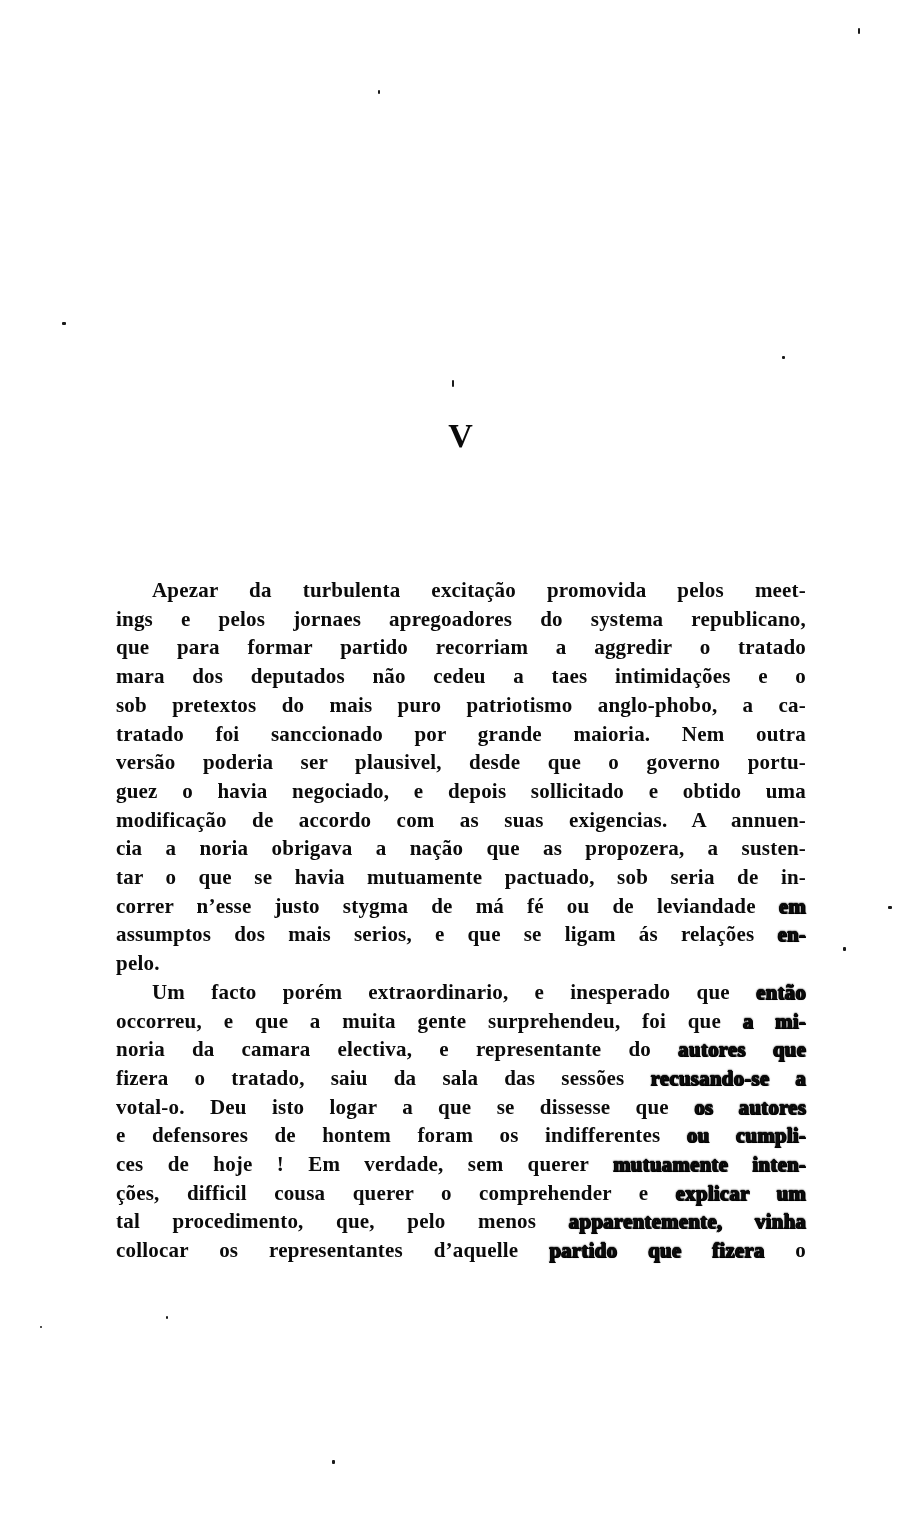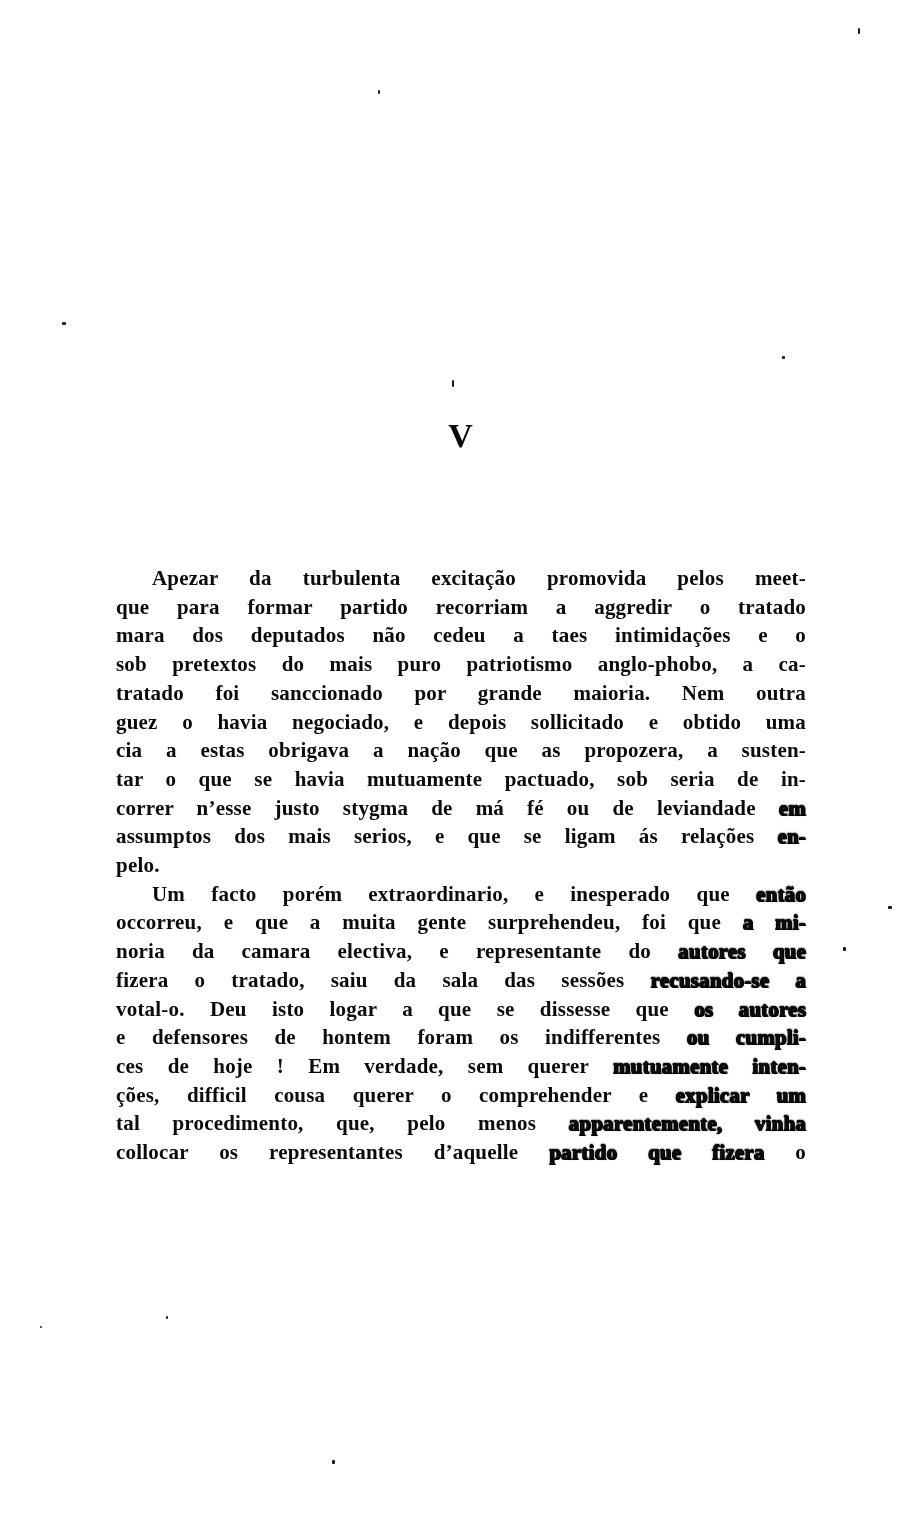--- a/index.html
+++ b/index.html
@@ -26,21 +26,21 @@
     width: 690px;
     margin: 0;
     text-align: center;
     font-size: 34px;
     font-weight: 700;
     letter-spacing: 1px;
     color: #0a0a0a;
   }
   .textblock {
     position: absolute;
-    top: 564px;
+    top: 576px;
     left: 116px;
     width: 690px;
     font-size: 21px;
     line-height: 28.7px;
     font-weight: 700;
     letter-spacing: 0.2px;
   }
   .paragraph {
     margin: 0;
     padding: 0;
@@ -68,26 +68,29 @@
 </style>
 </head>
 <body>
 
 <div class="page">
   <h1 class="heading">V</h1>
 
   <div class="textblock">
       <div class="paragraph">
         <div class="line indent"><span>Apezar da turbulenta excitação promovida pelos meet-</span></div>
+        <div class="line"><span>ings e pelos jornaes apregoadores do systema republicano,</span></div>
         <div class="line"><span>que para formar partido recorriam a aggredir o tratado</span></div>
         <div class="line"><span>mara dos deputados não cedeu a taes intimidações e o</span></div>
         <div class="line"><span>sob pretextos do mais puro patriotismo anglo-phobo, a ca-</span></div>
         <div class="line"><span>tratado foi sanccionado por grande maioria. Nem outra</span></div>
+        <div class="line"><span>versão poderia ser plausivel, desde que o governo portu-</span></div>
         <div class="line"><span>guez o havia negociado, e depois sollicitado e obtido uma</span></div>
-        <div class="line"><span>cia a estas obrigava a nação que as propozera, a susten-</span></div>
+        <div class="line"><span>modificação de accordo com as suas exigencias. A annuen-</span></div>
+        <div class="line"><span>cia a noria obrigava a nação que as propozera, a susten-</span></div>
         <div class="line"><span>tar o que se havia mutuamente pactuado, sob seria de in-</span></div>
         <div class="line"><span>correr n’esse justo stygma de má fé ou de leviandade </span><span class="smudge">em</span></div>
         <div class="line"><span>assumptos dos mais serios, e que se ligam ás relações </span><span class="smudge">en-</span></div>
         <div class="line short"><span>pelo.</span></div>
       </div>
       <div class="paragraph">
         <div class="line indent"><span>Um facto porém extraordinario, e inesperado que </span><span class="smudge">então</span></div>
         <div class="line"><span>occorreu, e que a muita gente surprehendeu, foi que </span><span class="smudge">a mi-</span></div>
         <div class="line"><span>noria da camara electiva, e representante do </span><span class="smudge">autores que</span></div>
         <div class="line"><span>fizera o tratado, saiu da sala das sessões </span><span class="smudge">recusando-se a</span></div>

